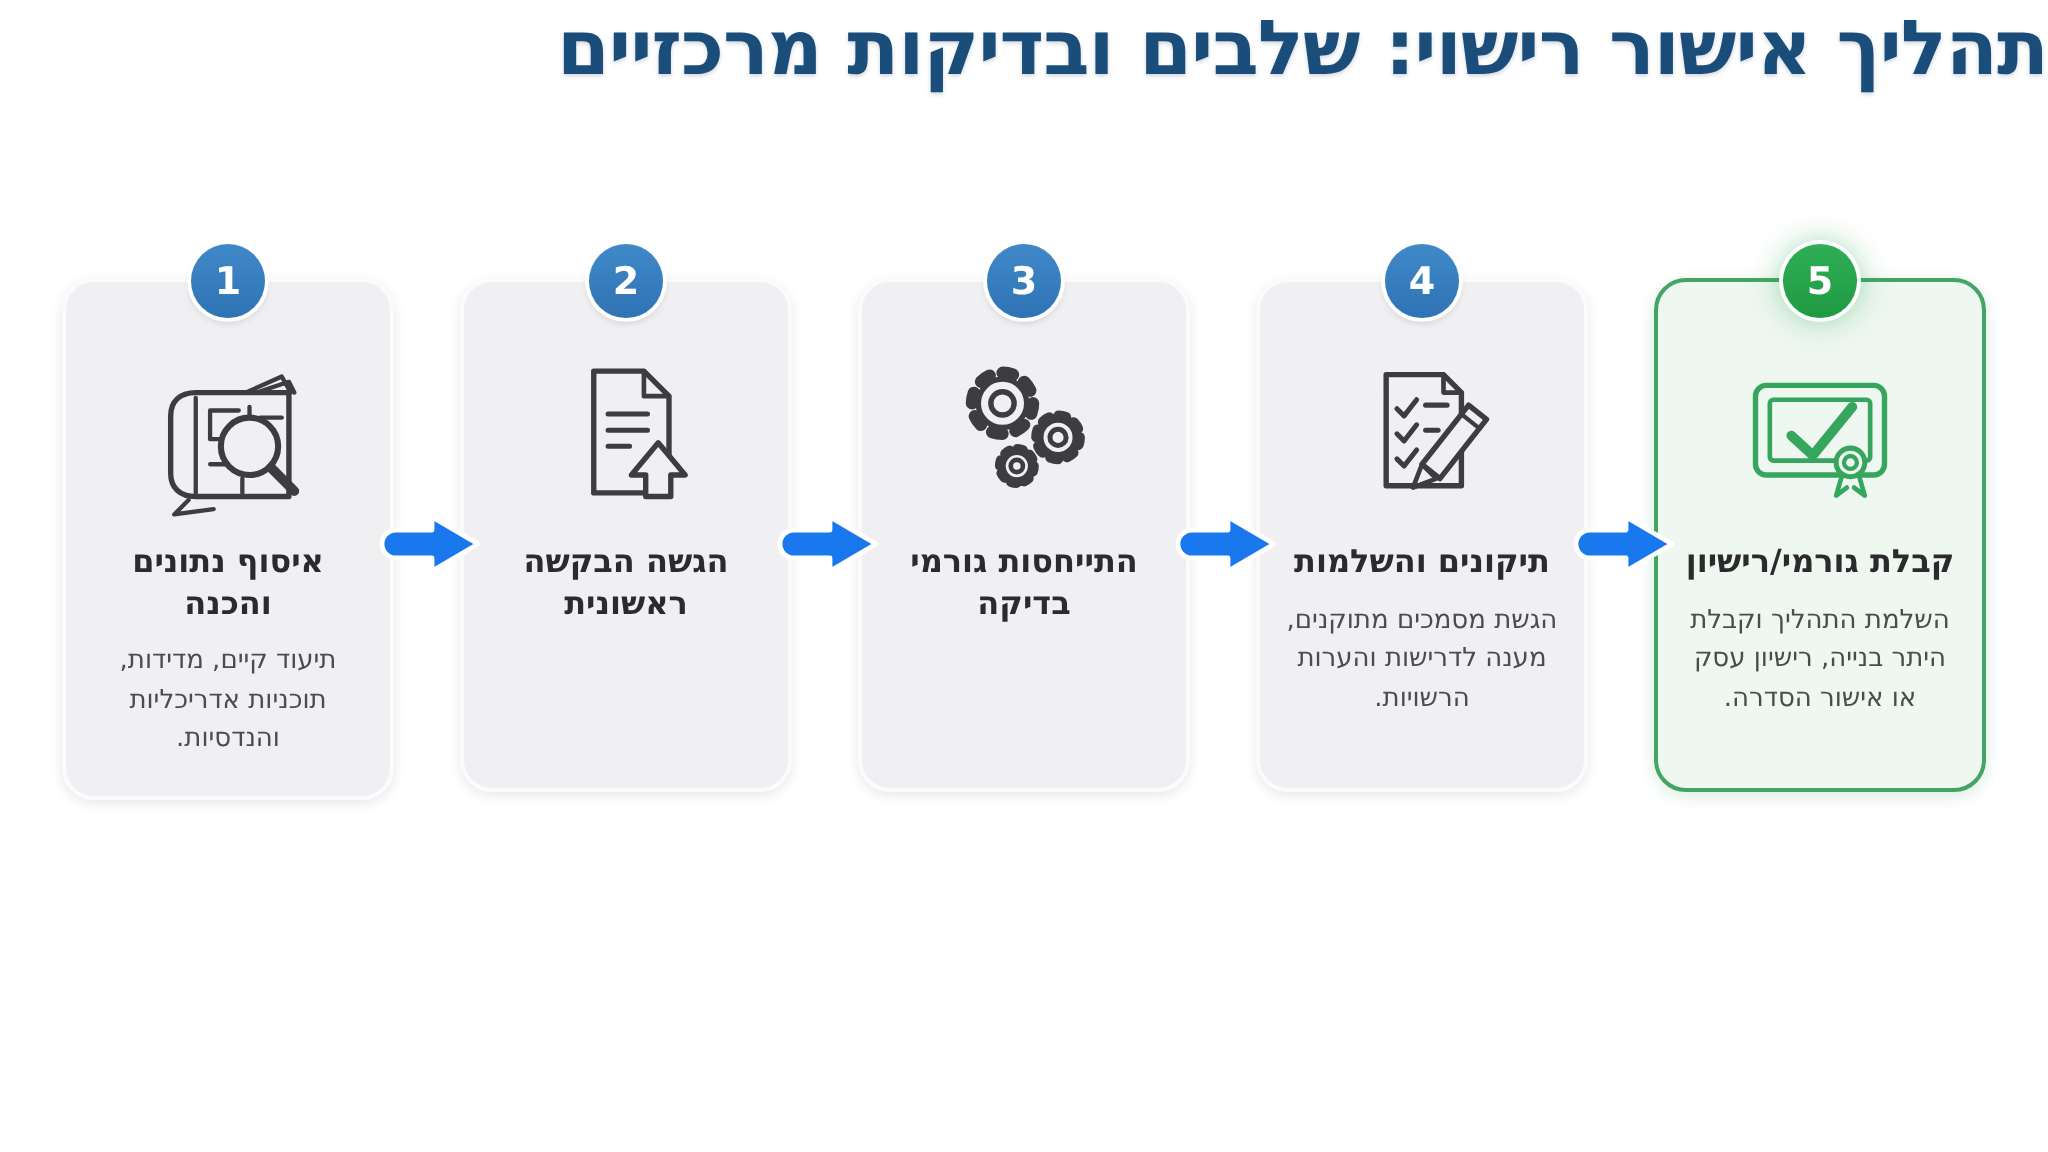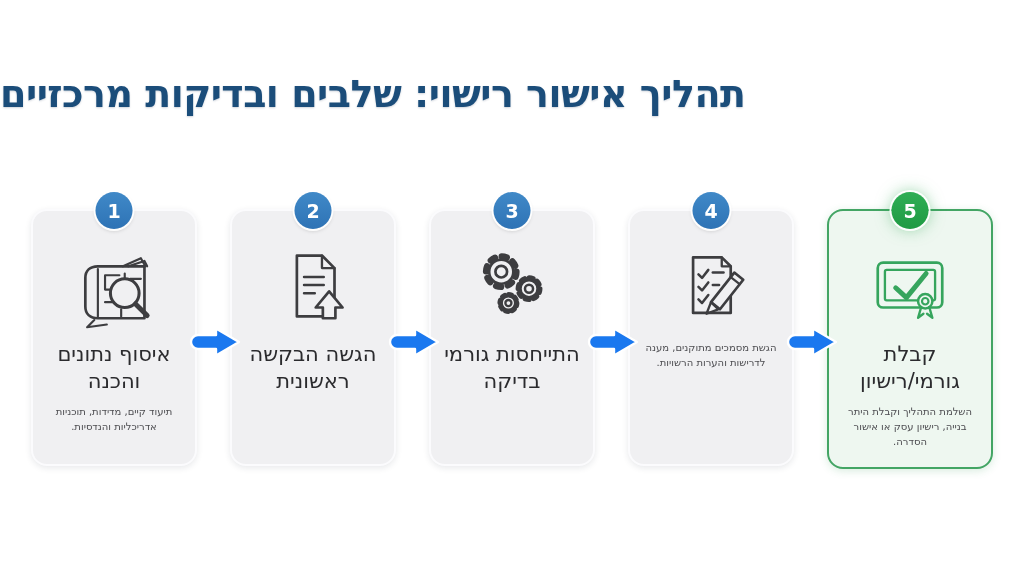--- a/index.html
+++ b/index.html
@@ -3,22 +3,22 @@
 <meta charset="utf-8">
 <style>
   html,body{margin:0;padding:0;}
   body{
     width:1024px;height:576px;overflow:hidden;
     background:#ffffff;
     font-family:"DejaVu Sans", sans-serif;
     position:relative;
   }
   .main-title{
-    margin:0;padding-top:70px;
-    text-align:left;direction:rtl;
+    margin:0;
+    text-align:right;direction:rtl;
     font-size:38px;line-height:1.3;font-weight:bold;
     color:#1b4d7a;letter-spacing:-0.5px;
     text-shadow:0 1px 2px rgba(40,60,90,.22);
   }
   .steps-row{
     width:962px;margin:90px auto 0;
     display:flex;align-items:flex-start;justify-content:space-between;
     position:relative;
   }
   .card{
@@ -53,25 +53,25 @@
   .icon-wrap{
     height:90px;display:flex;align-items:center;justify-content:center;
     color:#3d3d40;
   }
   .card.highlight .icon-wrap{color:#36a55d;}
   .icon-wrap svg{stroke:currentColor;fill:none;stroke-linecap:round;stroke-linejoin:round;}
   .mask-fill{fill:#f0f0f2;}
   .card.highlight .mask-fill{fill:#eef7f0;}
   .card-title{
     margin:10px 0 0;direction:rtl;
-    font-size:21px;line-height:1.28;font-weight:normal;color:#2b2b2e;
+    font-size:16px;line-height:1.28;font-weight:bold;color:#2b2b2e;
   }
   .card-desc{
     margin:9px 0 0;direction:rtl;
-    font-size:10px;line-height:1.5;color:#4c4c50;
+    font-size:13px;line-height:1.5;color:#4c4c50;
   }
   .arrow{
     flex:0 0 58px;width:58px;height:40px;
     margin:113px -13px 0;
     z-index:3;position:relative;
   }
 </style>
 </head>
 <body>
 
@@ -155,20 +155,21 @@
         <path d="M34,35 l4,4 7,-9" stroke-width="2.8"></path>
         <path d="M50,33 h12" stroke-width="2.8"></path>
         <path d="M34,49 l4,4 7,-9" stroke-width="2.8"></path>
         <path d="M50,47 h7" stroke-width="2.8"></path>
         <path d="M34,63 l4,4 7,-9" stroke-width="2.8"></path>
         <path class="mask-fill" d="M48,66 L74,33 l10,8 L58,74 z" stroke-width="3"></path>
         <path d="M48,66 l-5,13 13,-5 z" stroke-width="2.6"></path>
         <path d="M70,38 l10,8" stroke-width="2.4"></path>
       </svg>
     </div>
+    <h2 class="card-title">תיקונים והשלמות</h2>
     <p class="card-desc">הגשת מסמכים מתוקנים, מענה לדרישות והערות הרשויות.</p>
   </div>
 
   <div class="arrow">
     <svg width="58" height="40" viewBox="0 0 58 40">
       <path d="M31 13 V6.5 L54 20 L31 33.5 V27 H13 a7 7 0 0 1 0 -14 z" fill="#1a78ef" stroke="#ffffff" stroke-width="2.4" stroke-linejoin="round"></path>
     </svg>
   </div>
 
   <div class="card highlight">

